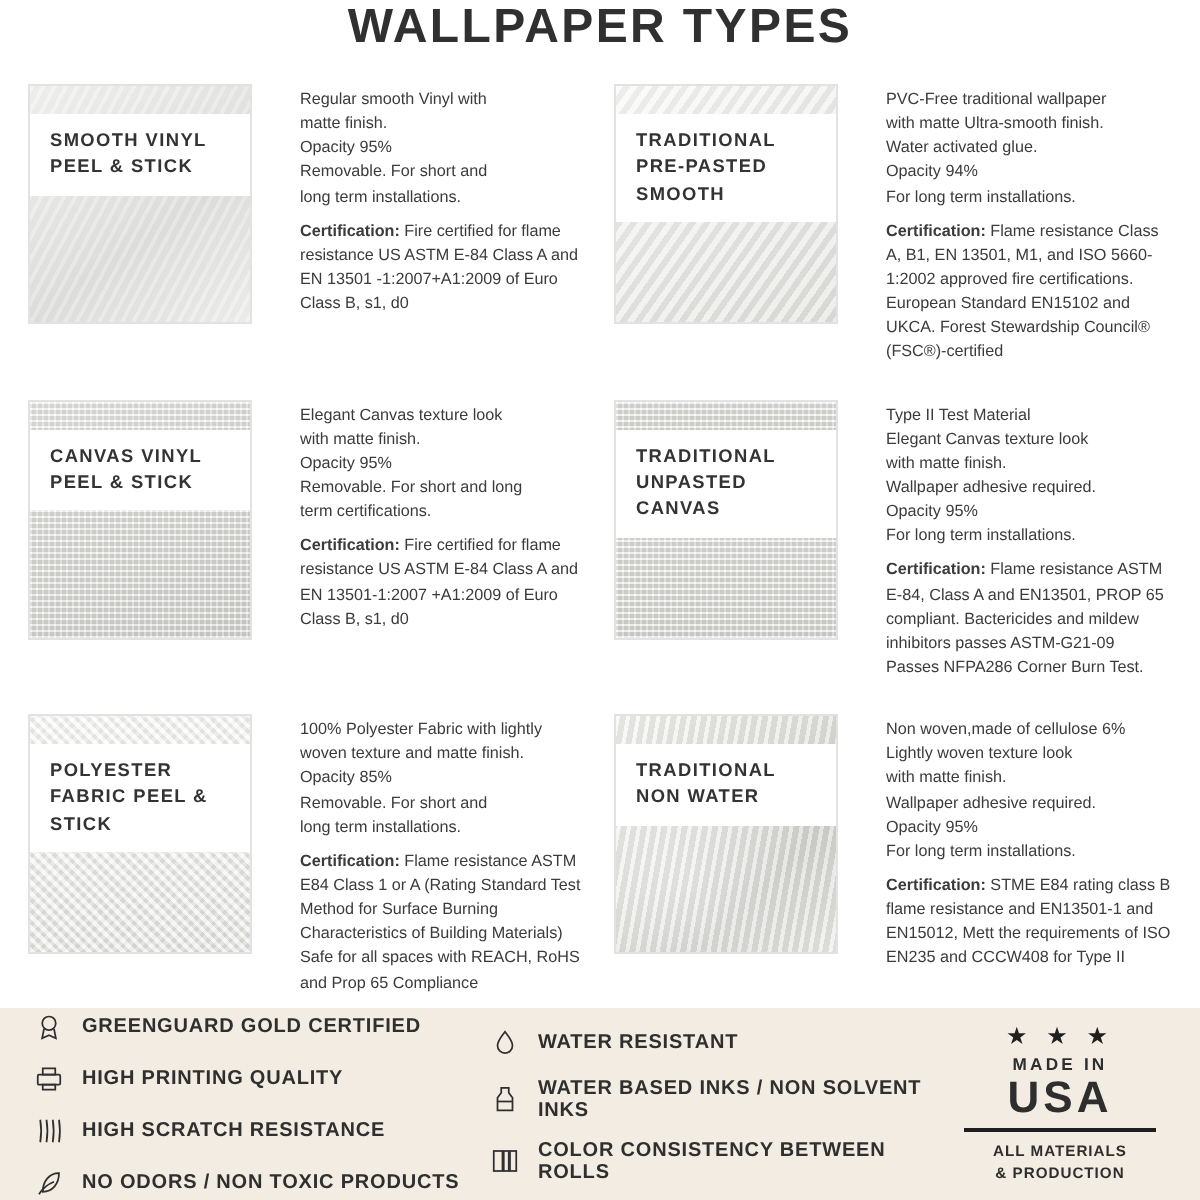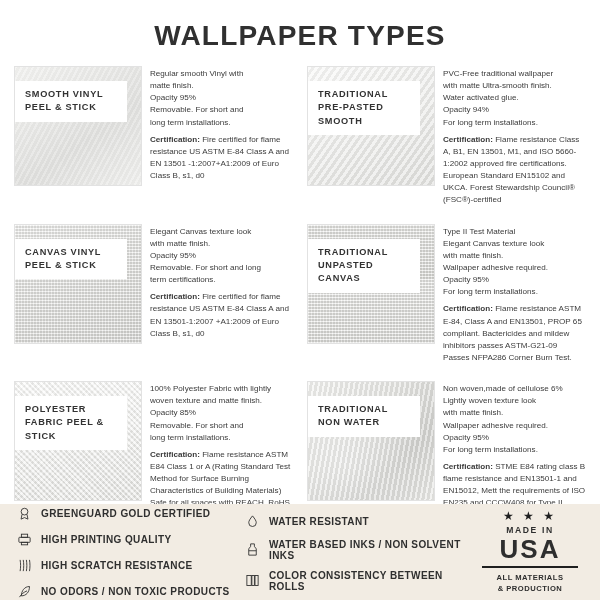--- a/index.html
+++ b/index.html
@@ -12,45 +12,44 @@
     overflow: hidden;
   }
   #page {
     position: relative;
     width: 600px; height: 600px;
     background: #ffffff;
     padding: 0;
   }
   .title {
     text-align: center;
-    font-size: 28px;
+    font-size: 24px;
     letter-spacing: 1.2px;
     font-weight: 700;
     color: #303030;
-    padding-top: 20px;
     padding-bottom: 14px;
   }
 
   .grid {
     display: grid;
     grid-template-columns: 1fr 1fr;
     column-gap: 14px;
     padding: 0 14px;
   }
   .cell {
     display: grid;
     grid-template-columns: 128px 1fr;
     column-gap: 8px;
     margin-bottom: 12px;
   }
 
   
   .swatch {
     position: relative;
-    width: 128px;
+    width: 112px;
     height: 120px;
     overflow: hidden;
     border: 1px solid #e2e2e2;
   }
   .swatch .tex {
     position: absolute; inset: 0;
   }
   .tag {
     position: absolute;
     left: 0;
@@ -171,21 +170,21 @@
     text-align: center;
     width: 108px;
   }
   .stars {
     font-size: 12px;
     color: #1f1f1f;
     letter-spacing: 3px;
     line-height: 1;
   }
   .made { font-size: 8.6px; font-weight: 700; letter-spacing: 1.6px; margin-top: 3px;}
-  .usa-big { font-size: 26px; font-weight: 800; letter-spacing: 2px; line-height: 1; margin-top: 1px;}
+  .usa-big { font-size: 22px; font-weight: 800; letter-spacing: 2px; line-height: 1; margin-top: 1px;}
   .usa-rule { height:2px; background:#1f1f1f; margin: 4px 6px 5px 6px; }
   .usa-sub { font-size: 7.6px; font-weight: 700; letter-spacing: .5px; line-height: 1.35; }
 </style>
 </head>
 <body>
 
 <div id="page">
 
   <div class="title">WALLPAPER TYPES</div>
 

